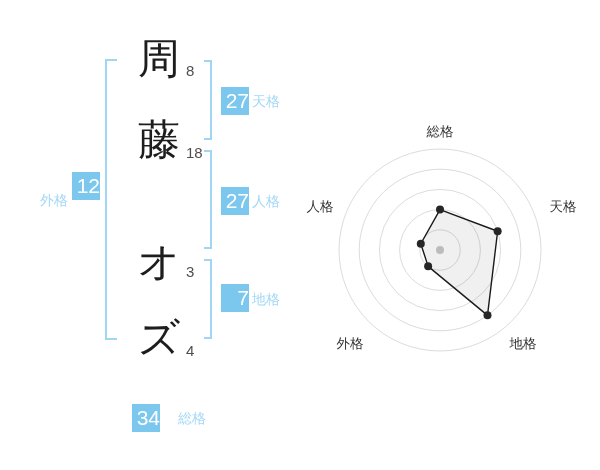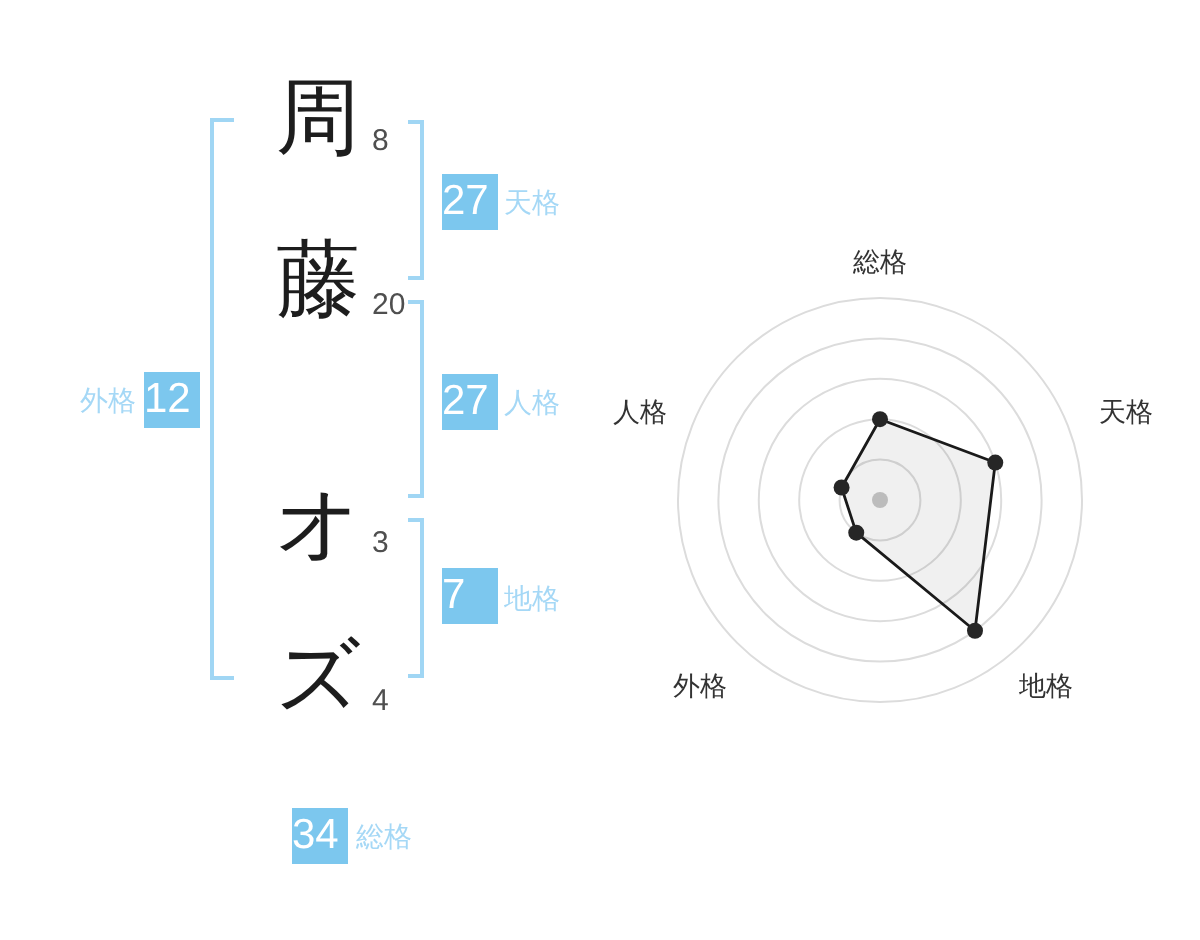--- a/index.html
+++ b/index.html
@@ -14,38 +14,38 @@
   }
   .strokes{
     left:186px;width:24px;text-align:left;
     font-size:15px;line-height:15px;color:#4f4f4f;
   }
   .bracket{box-sizing:border-box;border:0 solid #a0d6f4;}
   .bracket.left-open-right{border-left-width:2px;border-top-width:2px;border-bottom-width:2px;}
   .bracket.right-open-left{border-right-width:2px;border-top-width:2px;border-bottom-width:2px;}
   .vbox{
     width:28px;height:28px;background:#7cc7ee;color:#ffffff;
-    font-size:21px;line-height:28px;text-align:left;
+    font-size:21px;line-height:28px;text-align:right;
   }
   .klabel{
     font-size:14px;line-height:14px;color:#a5d8f6;white-space:nowrap;
   }
   .klabel.right-align{text-align:right;}
   svg text{font-family:"Liberation Sans","DejaVu Sans",sans-serif;}
 </style>
 </head>
 <body>
 
 <div id="canvas">
 
   <div class="abs kanji" style="top:38px">周</div>
   <div class="abs strokes" style="top:63px">8</div>
 
   <div class="abs kanji" style="top:119px">藤</div>
-  <div class="abs strokes" style="top:145px">20</div>
+  <div class="abs strokes" style="top:145px">18</div>
 
   <div class="abs kanji" style="top:241px">オ</div>
   <div class="abs strokes" style="top:264px">3</div>
 
   <div class="abs kanji" style="top:317px">ズ</div>
   <div class="abs strokes" style="top:343px">4</div>
 
   <div class="abs bracket left-open-right" style="left:105px;top:59px;width:12px;height:281px"></div>
   <div class="abs bracket right-open-left" style="left:204px;top:60px;width:8px;height:80px"></div>
   <div class="abs bracket right-open-left" style="left:204px;top:150px;width:8px;height:99px"></div>
@@ -54,23 +54,23 @@
   <div class="abs vbox" style="left:221px;top:87px">27</div>
   <div class="abs klabel" style="left:252px;top:94px">天格</div>
 
   <div class="abs vbox" style="left:221px;top:187px">27</div>
   <div class="abs klabel" style="left:252px;top:194px">人格</div>
 
   <div class="abs vbox" style="left:221px;top:284px">7</div>
   <div class="abs klabel" style="left:252px;top:292px">地格</div>
 
   <div class="abs klabel right-align" style="left:28px;top:193px;width:40px">外格</div>
-  <div class="abs vbox" style="left:72px;top:186px">12</div>
+  <div class="abs vbox" style="left:72px;top:172px">12</div>
 
-  <div class="abs vbox" style="left:146px;top:404px">34</div>
+  <div class="abs vbox" style="left:132px;top:404px">34</div>
   <div class="abs klabel" style="left:178px;top:411px">総格</div>
 
   <svg class="abs" style="left:290px;top:100px" width="300" height="300" viewBox="0 0 300 300">
       <circle cx="150" cy="150" r="20.2" fill="none" stroke="#dcdcdc" stroke-width="1"></circle>
       <circle cx="150" cy="150" r="40.4" fill="none" stroke="#dcdcdc" stroke-width="1"></circle>
       <circle cx="150" cy="150" r="60.6" fill="none" stroke="#dcdcdc" stroke-width="1"></circle>
       <circle cx="150" cy="150" r="80.8" fill="none" stroke="#dcdcdc" stroke-width="1"></circle>
       <circle cx="150" cy="150" r="101" fill="none" stroke="#dcdcdc" stroke-width="1"></circle>
       <polygon points="150,109.6 207.6340248874863,131.27357014087818 197.49304838523184,215.36857314549576 138.12673790369206,166.34214328637393 130.7886583708379,143.75785671362607" fill="rgba(0,0,0,0.06)" stroke="#1a1a1a" stroke-width="1.4" stroke-linejoin="round"></polygon>
       <circle cx="150" cy="150" r="4" fill="#bcbcbc"></circle>

